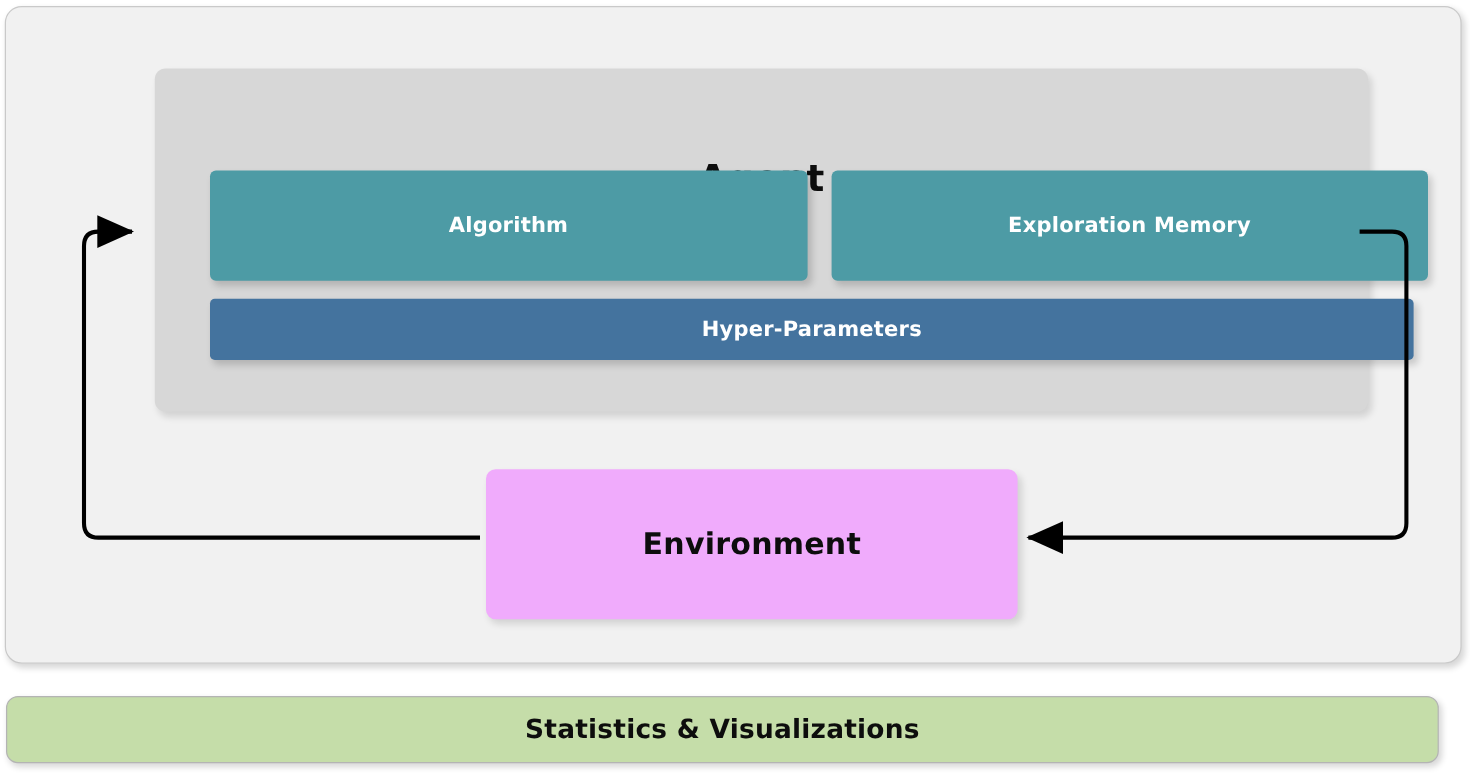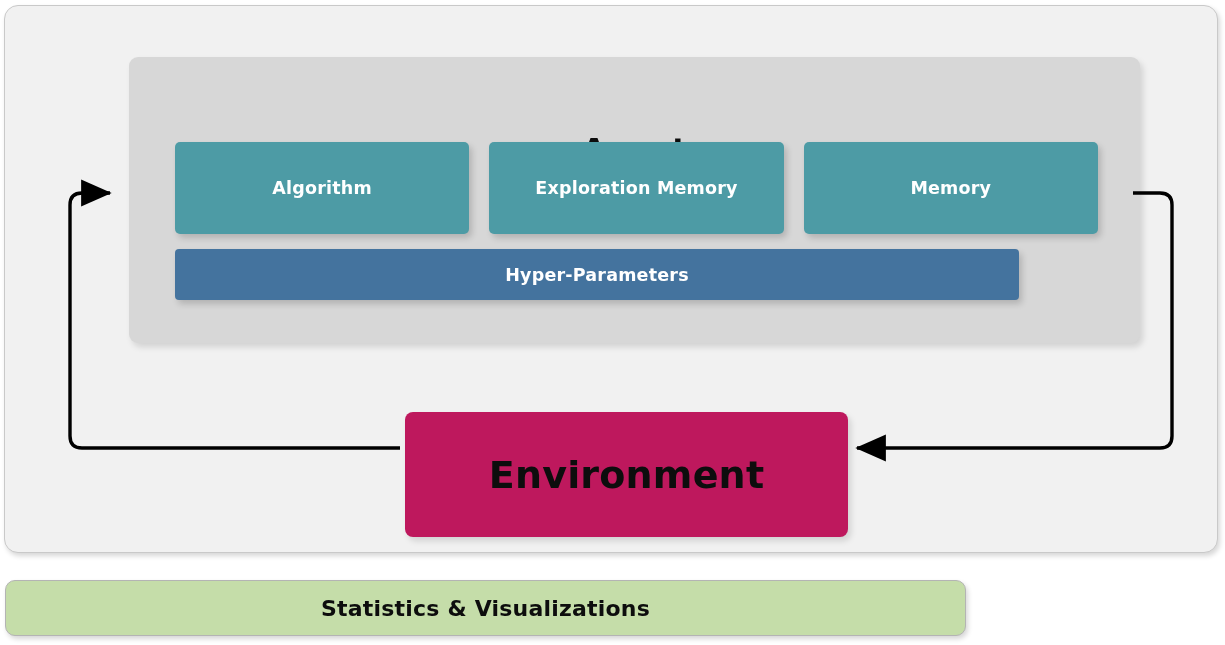--- a/index.html
+++ b/index.html
@@ -60,21 +60,21 @@
     font-weight: bold;
     color: #0d0d0d;
     letter-spacing: 0.2px;
   }
 
   
   .components-row {
     position: absolute;
     left: 46px;        
     top: 85px;         
-    width: 923px;      
+    width: 1015px;      
     height: 92px;
     display: flex;
     justify-content: flex-start;
     align-items: stretch;
   }
 
   .component-box {
     flex: 1 1 0;
     margin-right: 20px;
     background: #4d9ba5;
@@ -88,69 +88,69 @@
     font-weight: bold;
     letter-spacing: 0.2px;
   }
   .component-box:last-child { margin-right: 0; }
 
   
   .hyperparams-bar {
     position: absolute;
     left: 46px;        
     top: 192px;        
-    width: 844px;
+    width: 1003px;
     height: 51px;
     background: #44739e;
     border-radius: 4px;
     box-shadow: 3px 4px 6px rgba(0,0,0,0.17);
     display: flex;
     align-items: center;
     justify-content: center;
     color: #ffffff;
     font-size: 17.5px;
     font-weight: bold;
     letter-spacing: 0.2px;
   }
 
   
   .environment-box {
     position: absolute;
     left: 400px;
-    top: 406px;
+    top: 385px;
     width: 443px;
     height: 125px;
-    background: #be185d;
+    background: #f0abfc;
     border-radius: 8px;
     box-shadow: 3px 4px 6px rgba(0,0,0,0.13);
     display: flex;
     align-items: center;
     justify-content: center;
-    font-size: 38px;
+    font-size: 25px;
     font-weight: bold;
     color: #0d0d0d;
     letter-spacing: 0.2px;
   }
 
   
   .loop-arrows {
     position: absolute;
     left: 0;
     top: 0;
     width: 1225px;
     height: 645px;
     pointer-events: none;
   }
 
   
   .statistics-bar {
     position: absolute;
     left: 5px;
     top: 580px;
-    width: 961px;
+    width: 1194px;
     height: 56px;
     box-sizing: border-box;
     background: #c6debb;
     background: #c5dda9;
     border: 1px solid #b4b4b4;
     border-radius: 10px;
     box-shadow: 2px 3px 5px rgba(0,0,0,0.16);
     display: flex;
     align-items: center;
     justify-content: center;
@@ -167,21 +167,20 @@
 
   <div class="system-panel">
 
     <div class="agent-panel">
 
       <div class="agent-title">Agent</div>
 
       <div class="components-row">
         <div class="component-box">Algorithm</div>
         <div class="component-box">Exploration Memory</div>
-        <div class="component-box">Memory</div>
       </div>
 
       <div class="hyperparams-bar">Hyper-Parameters</div>
     </div>
 
     <div class="environment-box">Environment</div>
   </div>
 
   <svg class="loop-arrows" viewBox="0 0 1225 645" width="1225" height="645" xmlns="http://www.w3.org/2000/svg">
     <defs>

